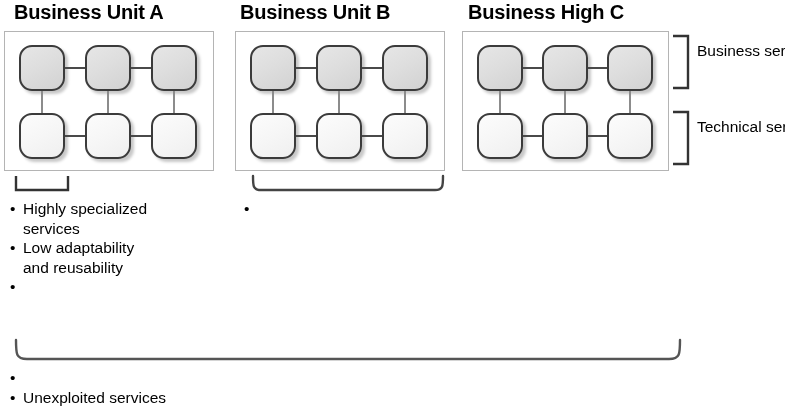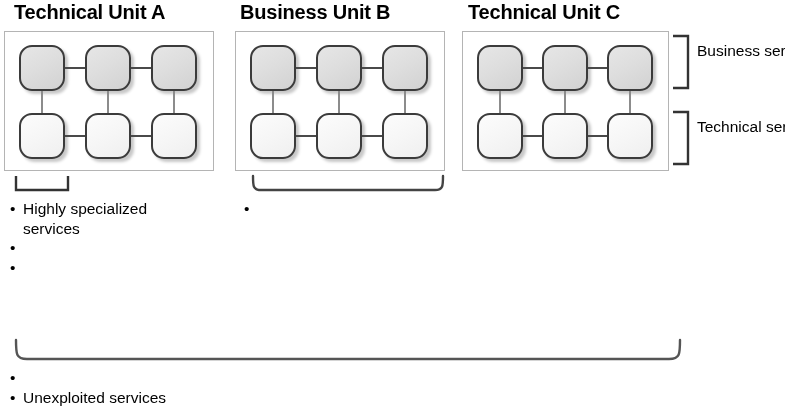--- a/index.html
+++ b/index.html
@@ -66,21 +66,21 @@
   }
   .bullet-dot{
     width:13px;flex:0 0 13px;text-align:left;
     font-size:15.5px;line-height:19.5px;
   }
   .bullet-text{white-space:pre-line;}
 </style>
 </head>
 <body>
 
-<div class="unit-title" style="left:14px;">Technical Unit A</div>
+<div class="unit-title" style="left:14px;">Business Unit A</div>
 <div class="panel" style="left:4px;top:31px;width:210px;height:140px;">
 
   <div class="node business" style="left:14px;top:13px;"></div>
   <div class="node business" style="left:80px;top:13px;"></div>
   <div class="node business" style="left:146px;top:13px;"></div>
 
   <div class="node technical" style="left:14px;top:81px;"></div>
   <div class="node technical" style="left:80px;top:81px;"></div>
   <div class="node technical" style="left:146px;top:81px;"></div>
 
@@ -104,21 +104,21 @@
   <div class="node technical" style="left:146px;top:81px;"></div>
   <div class="conn-h" style="left:60px;top:35px;width:20px;"></div>
   <div class="conn-h" style="left:126px;top:35px;width:20px;"></div>
   <div class="conn-h" style="left:60px;top:103px;width:20px;"></div>
   <div class="conn-h" style="left:126px;top:103px;width:20px;"></div>
   <div class="conn-v" style="left:36px;top:59px;height:22px;"></div>
   <div class="conn-v" style="left:102px;top:59px;height:22px;"></div>
   <div class="conn-v" style="left:168px;top:59px;height:22px;"></div>
 </div>
 
-<div class="unit-title" style="left:468px;">Technical Unit C</div>
+<div class="unit-title" style="left:468px;">Business High C</div>
 <div class="panel" style="left:462px;top:31px;width:207px;height:140px;">
   <div class="node business" style="left:14px;top:13px;"></div>
   <div class="node business" style="left:79px;top:13px;"></div>
   <div class="node business" style="left:144px;top:13px;"></div>
   <div class="node technical" style="left:14px;top:81px;"></div>
   <div class="node technical" style="left:79px;top:81px;"></div>
   <div class="node technical" style="left:144px;top:81px;"></div>
   <div class="conn-h" style="left:60px;top:35px;width:19px;"></div>
   <div class="conn-h" style="left:125px;top:35px;width:19px;"></div>
   <div class="conn-h" style="left:60px;top:103px;width:19px;"></div>
@@ -153,20 +153,22 @@
 </svg>
 
 <div class="bullets" style="left:10px;top:199px;width:215px;">
   <div class="bullet-row">
     <span class="bullet-dot">•</span>
     <span class="bullet-text">Highly specialized
 services</span>
   </div>
   <div class="bullet-row">
     <span class="bullet-dot">•</span>
+    <span class="bullet-text">Low adaptability
+and reusability</span>
   </div>
   <div class="bullet-row">
     <span class="bullet-dot">•</span>
   </div>
 </div>
 
 <div class="bullets" style="left:244px;top:199px;width:215px;">
   <div class="bullet-row">
     <span class="bullet-dot">•</span>
   </div>

